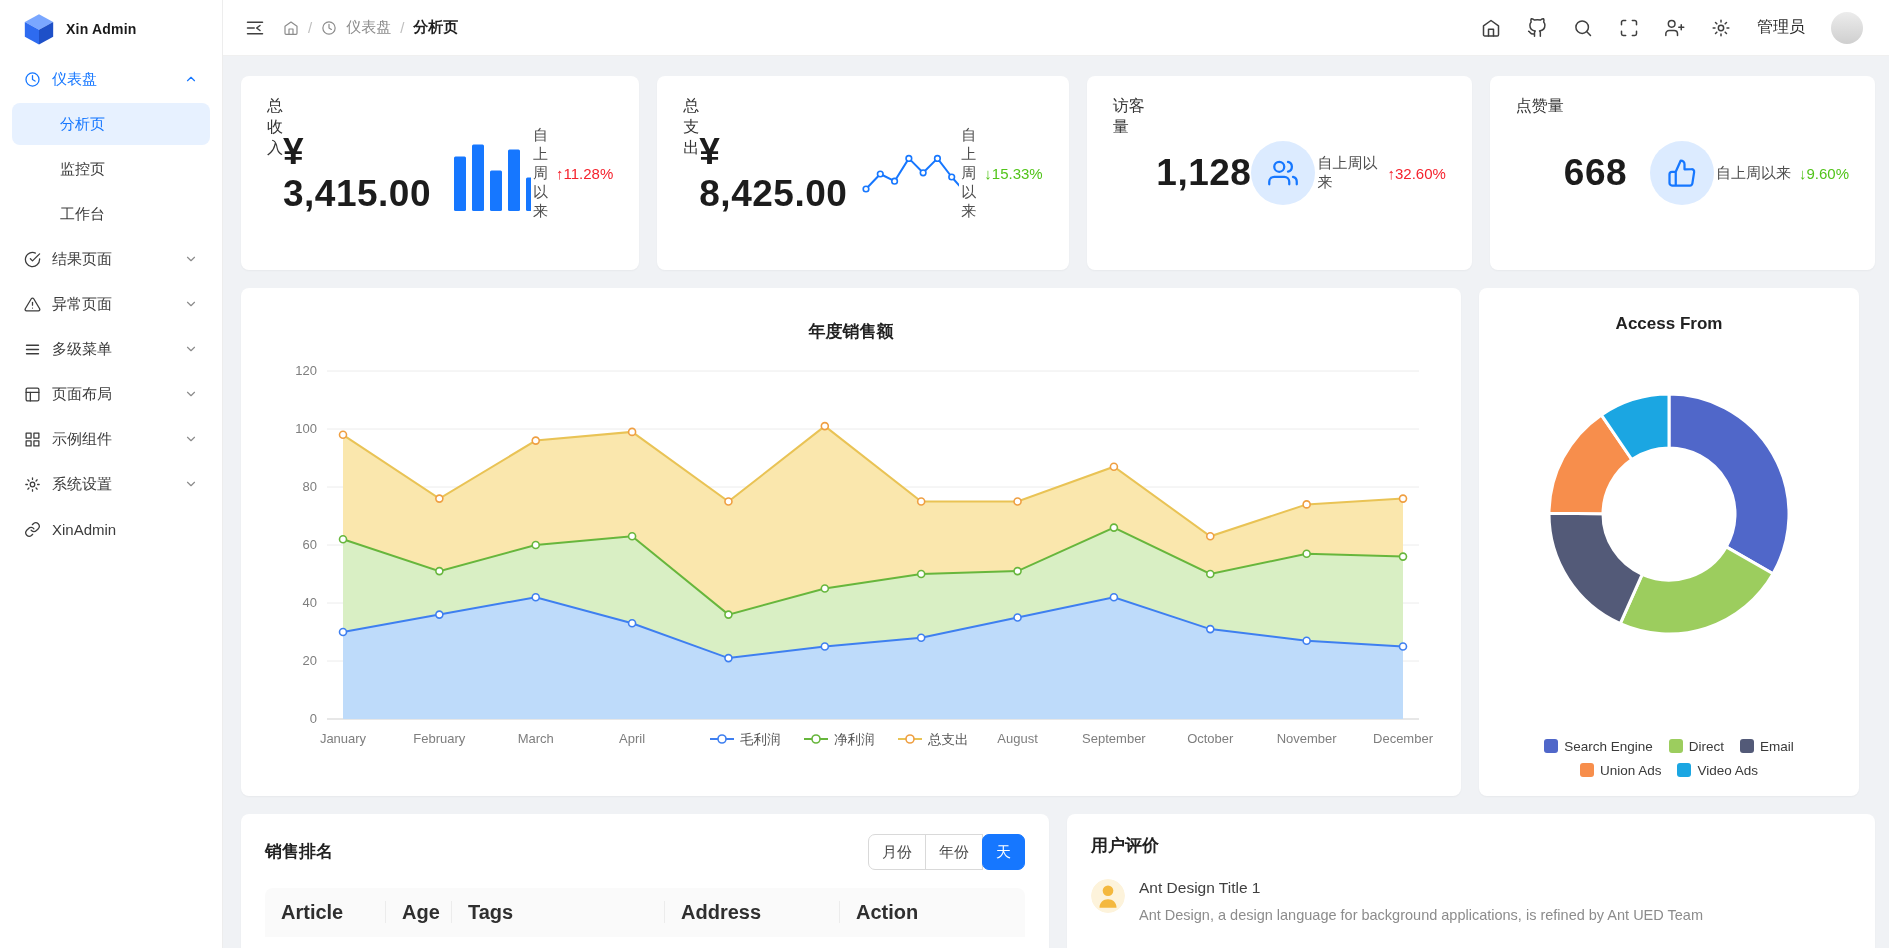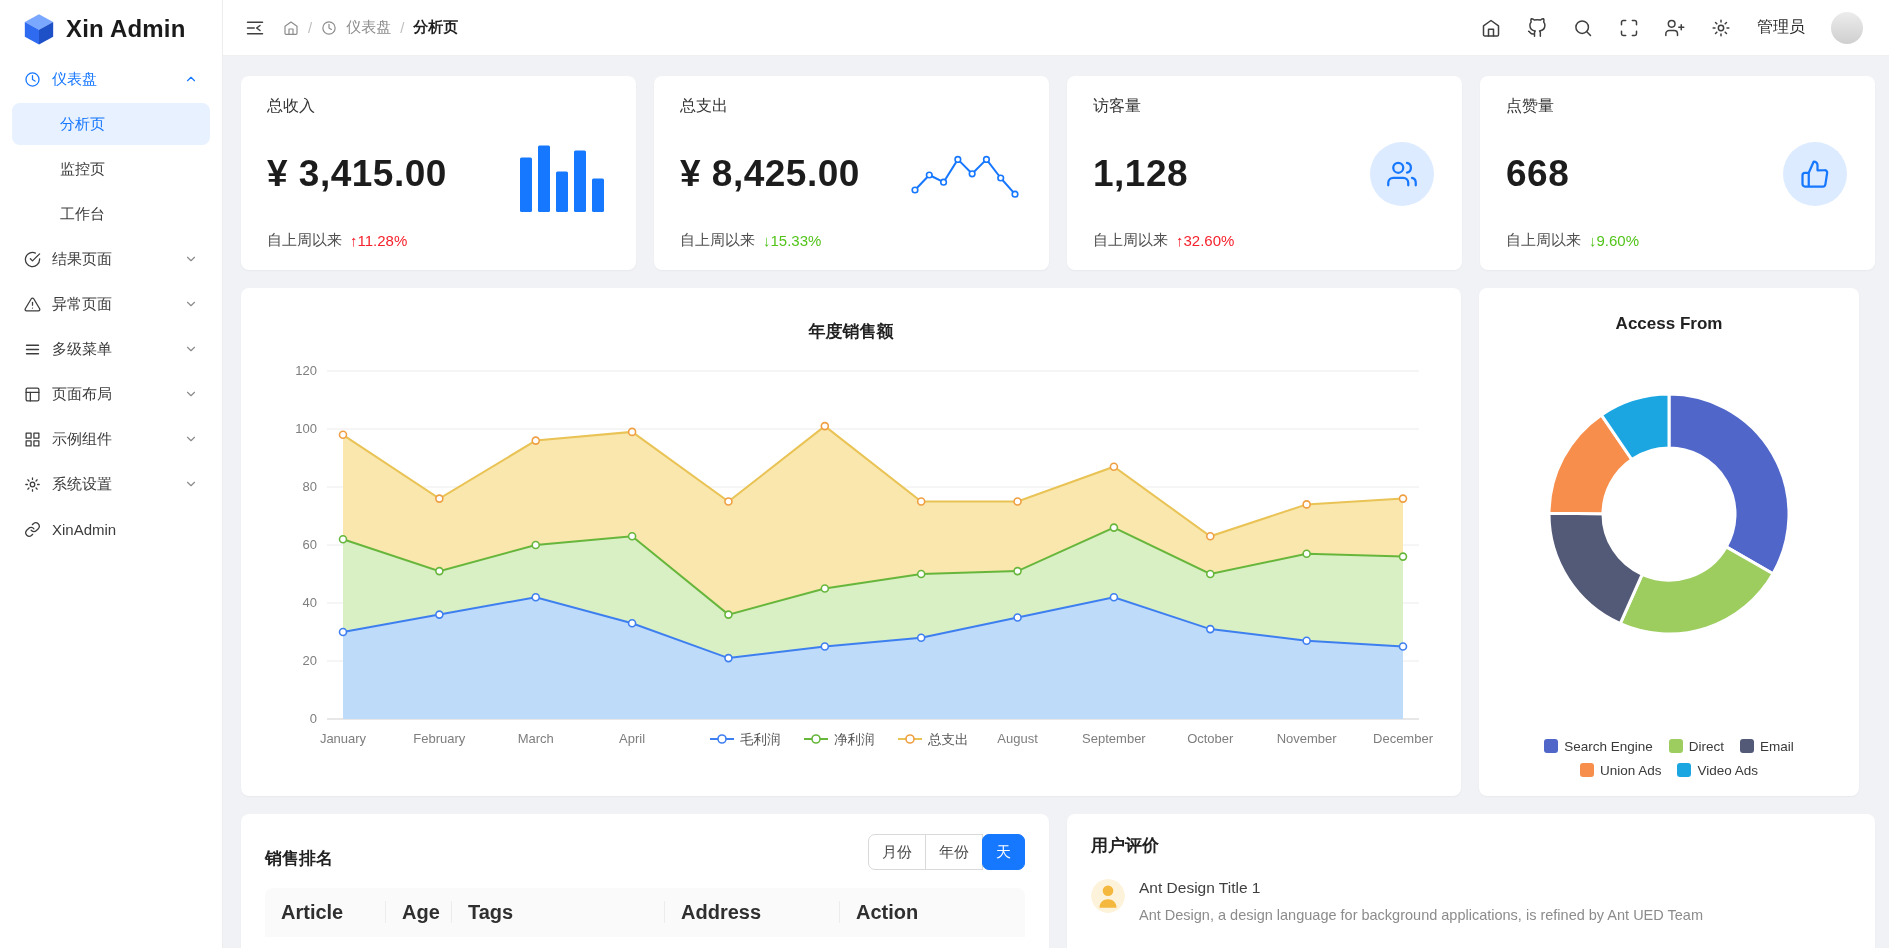--- a/index.html
+++ b/index.html
@@ -4,21 +4,21 @@
 <style>
   *{margin:0;padding:0;box-sizing:border-box}
   html,body{width:1889px;height:948px;overflow:hidden}
   body{background:#f0f2f5;font-family:"Liberation Sans",sans-serif;color:#333;font-size:15px}
   svg text{font-family:"Liberation Sans",sans-serif}
   .app{display:flex;height:100%}
 
   
   .sidebar{width:223px;background:#fff;border-right:1px solid #ededed;padding:0 12px;flex-shrink:0}
   .logo{display:flex;align-items:center;gap:10px;height:58px;padding-left:10px;cursor:pointer}
-  .logo-text{font-size:24px;font-weight:700;color:#1a1a1a;letter-spacing:.2px}
+  .logo-text{font-size:14px;font-weight:700;color:#1a1a1a;letter-spacing:.2px}
   .menu-item{display:flex;align-items:center;gap:11px;height:42px;padding:0 12px;border-radius:8px;margin-bottom:3px;font-size:15px;color:#3c3c3c;cursor:pointer;white-space:nowrap}
   .menu-item .mi{width:17px;height:17px;flex-shrink:0;stroke:currentColor;fill:none;stroke-width:1.8;stroke-linecap:round;stroke-linejoin:round}
   .menu-item .chev{width:14px;height:14px;margin-left:auto;color:#8c8c8c;stroke:currentColor;fill:none;stroke-width:2;stroke-linecap:round;stroke-linejoin:round}
   .menu-item.parent-active{color:#1677ff}
   .menu-item.parent-active .chev{color:#1677ff;transform:rotate(180deg)}
   .menu-item.sub{padding-left:48px}
   .menu-item.active{background:#e7f1ff;color:#1677ff}
 
   
   .main{flex:1;display:flex;flex-direction:column;min-width:0}
@@ -30,41 +30,41 @@
   .bc-current{color:#1f1f1f;font-weight:700}
   .top-right{margin-left:auto;display:flex;align-items:center;gap:26px}
   .username{font-size:16px;color:#2b2b2b;cursor:pointer}
   .avatar{width:32px;height:32px;border-radius:50%;background:linear-gradient(#ececec,#cfcfcf);cursor:pointer;flex-shrink:0}
 
   
   .content{flex:1;padding:20px 14px 0 18px;overflow:hidden}
   .row{display:flex;gap:18px;margin-bottom:18px}
   .card{background:#fff;border-radius:8px;box-shadow:0 1px 2px rgba(0,0,0,.04)}
 
-  .stat-card{flex:1;height:194px;padding:20px 26px;display:flex;flex-direction:column}
+  .stat-card{flex:1;height:194px;padding:20px 26px;display:flex;flex-direction:row}
   .stat-title{font-size:16px;color:#353535}
   .stat-mid{flex:1;display:flex;align-items:center;justify-content:space-between;padding-right:2px}
   .stat-value{font-size:37px;font-weight:700;color:#1c1c1c;letter-spacing:.5px}
   .icon-bubble{width:64px;height:64px;border-radius:50%;background:#dcebff;display:flex;align-items:center;justify-content:center;color:#1677ff;flex-shrink:0}
   .icon-bubble svg{width:30px;height:30px;stroke:currentColor;fill:none;stroke-width:1.8;stroke-linecap:round;stroke-linejoin:round}
   .stat-foot{font-size:15px;color:#4f4f4f;display:flex;align-items:center;gap:8px}
   .trend{font-size:15px}
   .trend.up{color:#f5222d}
   .trend.down{color:#52c41a}
 
   .chart-card{width:1220px;height:508px;padding:22px 24px 0;flex-shrink:0}
   .chart-title{text-align:center;font-size:17px;font-weight:700;color:#222;margin:10px 0 2px}
   .donut-card{width:380px;height:508px;padding:16px 20px 16px;display:flex;flex-direction:column;align-items:center;flex-shrink:0}
   .donut-svg{margin:auto 0}
   .donut-legend{margin-top:auto;display:flex;flex-wrap:wrap;justify-content:center;column-gap:16px;row-gap:9px;max-width:320px;font-size:13.5px;color:#3a3a3a;padding-bottom:2px}
   .dlegend-item{display:flex;align-items:center;gap:6px;cursor:pointer}
   .swatch{width:14px;height:14px;border-radius:3px;display:inline-block;flex-shrink:0}
 
   .sales-card{width:808px;height:260px;padding:20px 24px;flex-shrink:0}
-  .card-head{display:flex;align-items:flex-end;justify-content:space-between}
+  .card-head{display:flex;align-items:center;justify-content:space-between}
   .card-title{font-size:17px;font-weight:700;color:#222}
   .segmented{display:flex}
   .seg-btn{padding:7px 13px;font-size:15px;border:1px solid #d9d9d9;background:#fff;color:#4a4a4a;margin-left:-1px;cursor:pointer;font-family:inherit;line-height:1.3}
   .seg-btn:first-child{border-radius:7px 0 0 7px;margin-left:0}
   .seg-btn:last-child{border-radius:0 7px 7px 0}
   .seg-btn.active{background:#1677ff;border-color:#1677ff;color:#fff;border-radius:7px}
   .table-head{display:grid;grid-template-columns:121px 66px 213px 175px 1fr;background:#fafafa;margin-top:18px;border-radius:8px 8px 0 0;font-weight:700;font-size:20px;color:#2f2f2f}
   .th{padding:13px 16px;position:relative}
   .th:not(:last-child)::after{content:"";position:absolute;right:0;top:50%;transform:translateY(-50%);width:1px;height:22px;background:#ececec}
 

